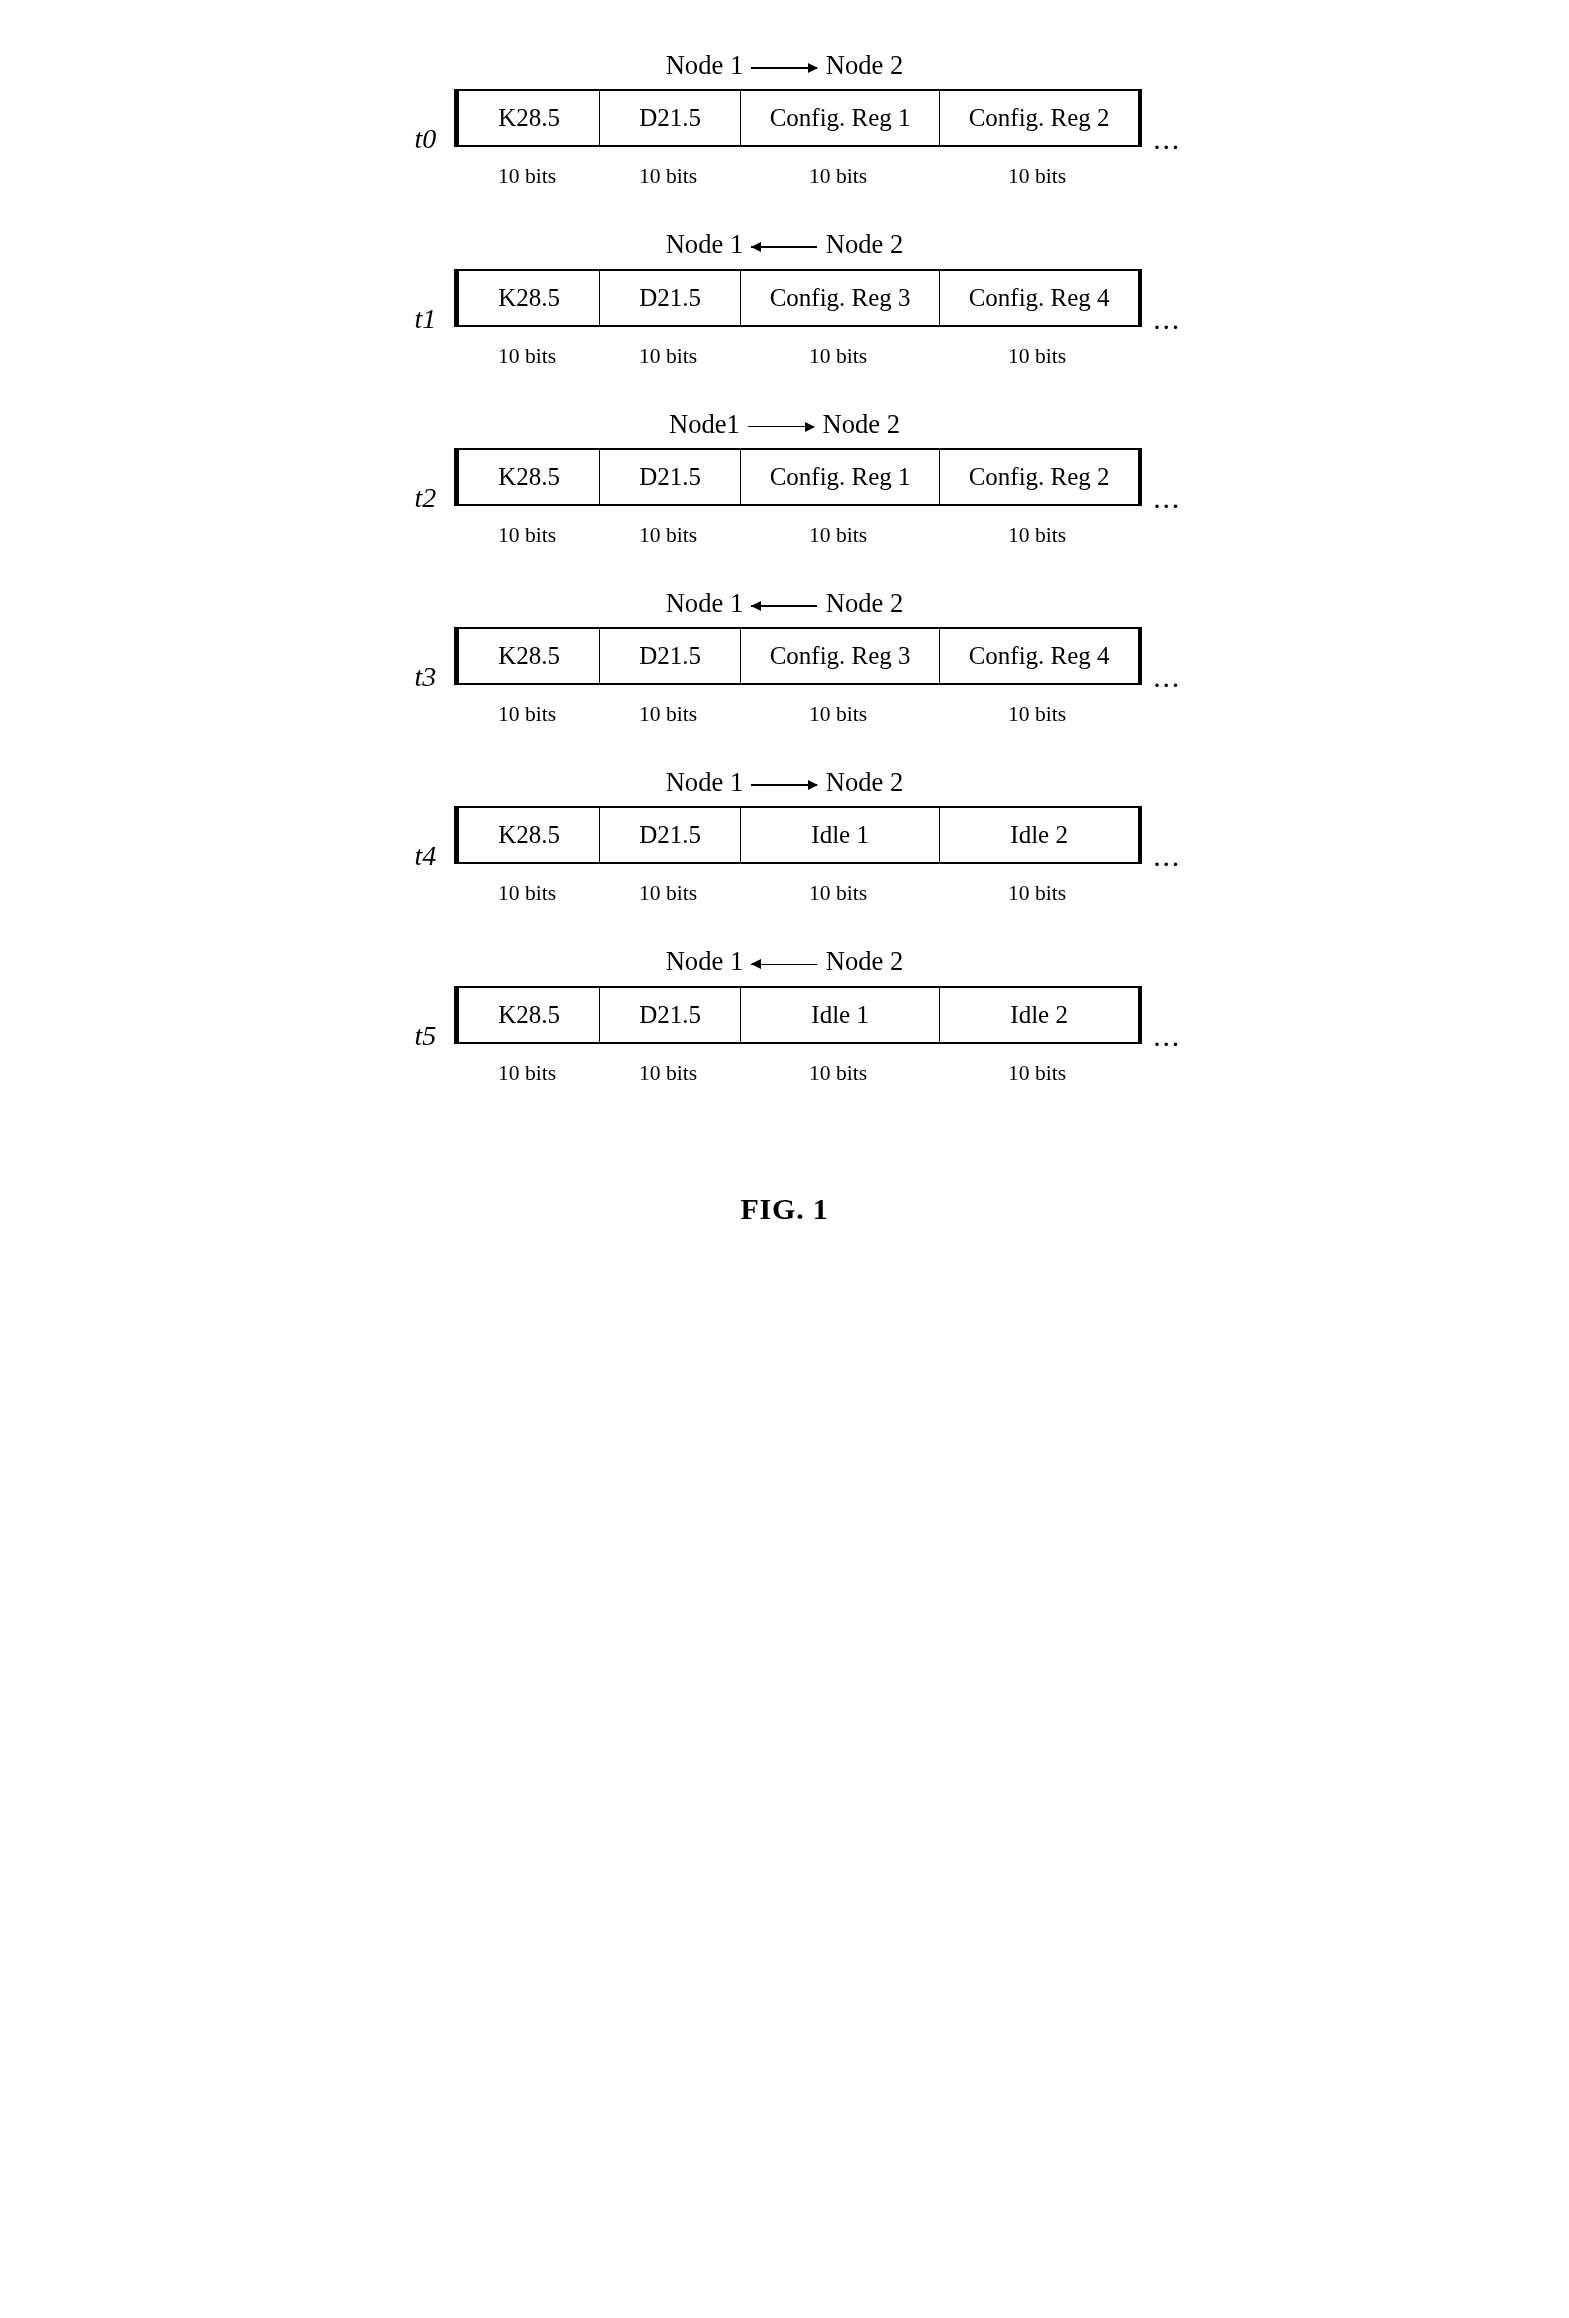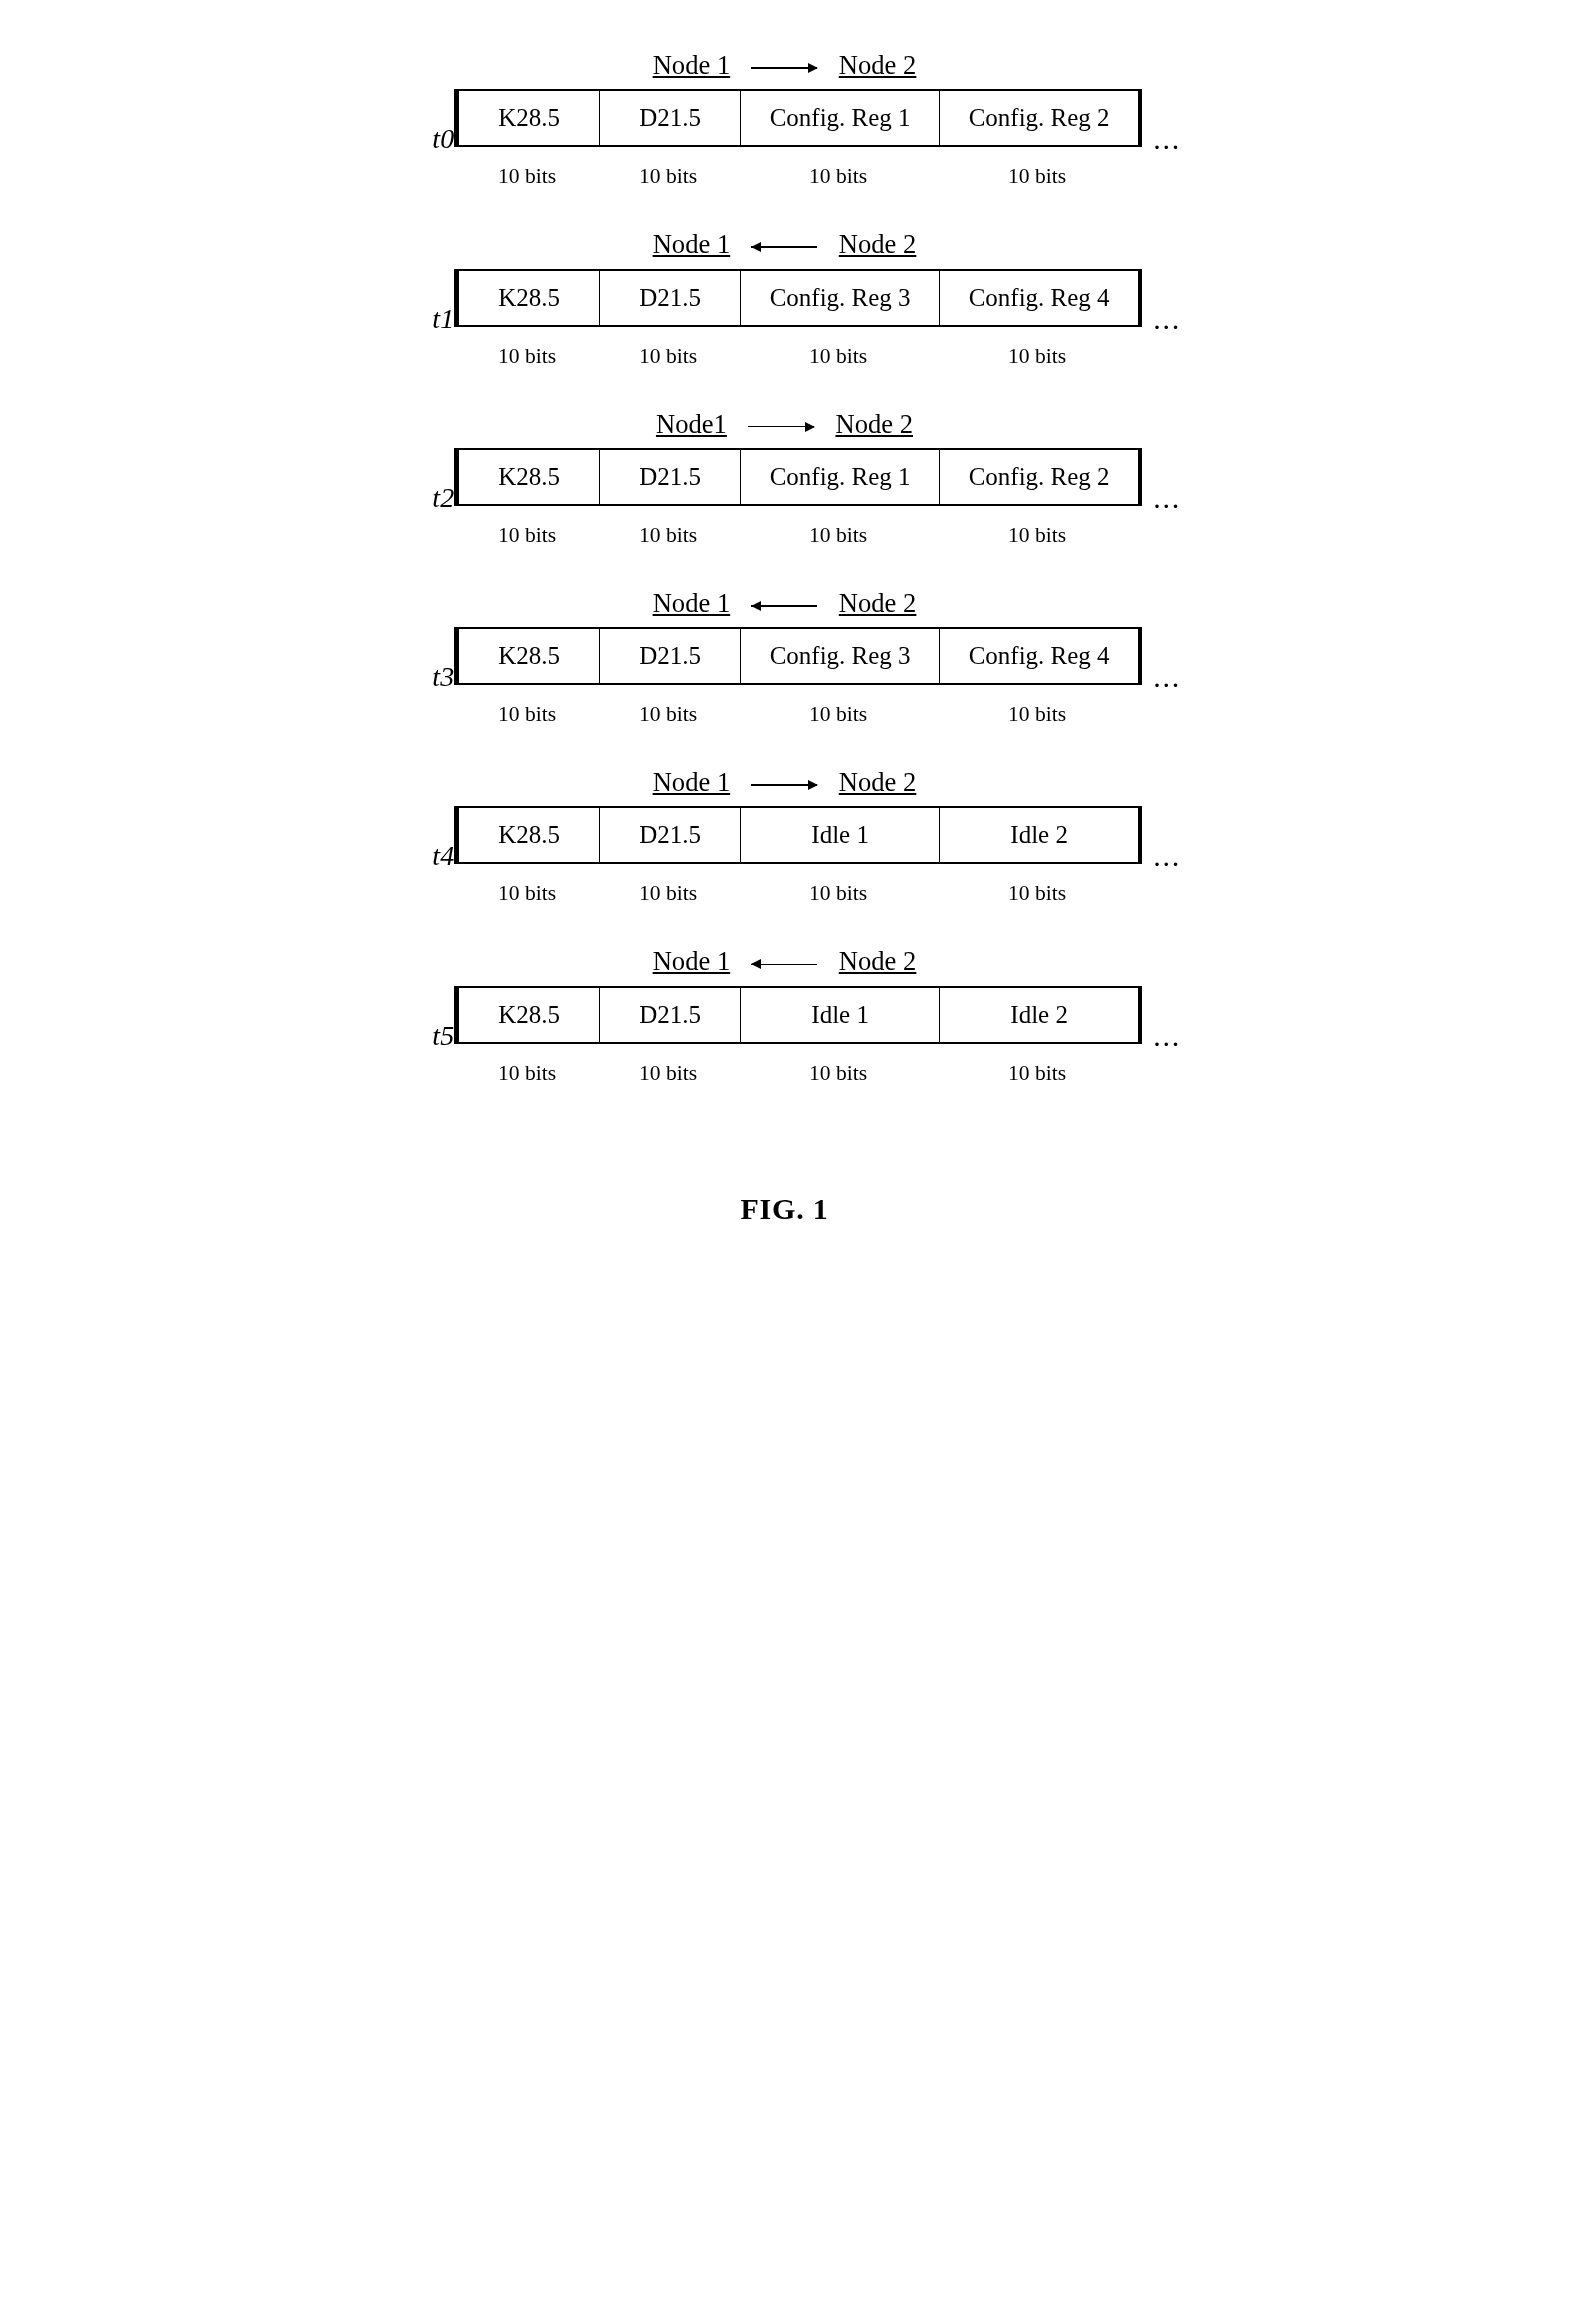--- a/index.html
+++ b/index.html
@@ -28,36 +28,35 @@
       align-items: center;
       margin-bottom: 40px;
       width: 100%;
     }
 
     .direction-label {
       font-size: 26.6px;
       margin-bottom: 8.3px;
       display: flex;
       align-items: center;
-      gap: 18px;
-      text-decoration: underline;
+      gap: 5px;
     }
 
     .frame-row {
       display: flex;
       align-items: center;
       width: 100%;
       position: relative;
     }
 
     .time-label {
       font-size: 28px;
       font-style: italic;
       width: 66px;
-      text-align: right;
+      text-align: center;
       flex-shrink: 0;
       padding-left: 8.3px;
     }
 
     .frame-wrapper {
       display: flex;
       flex-direction: column;
       align-items: flex-start;
       flex: 1;
     }

